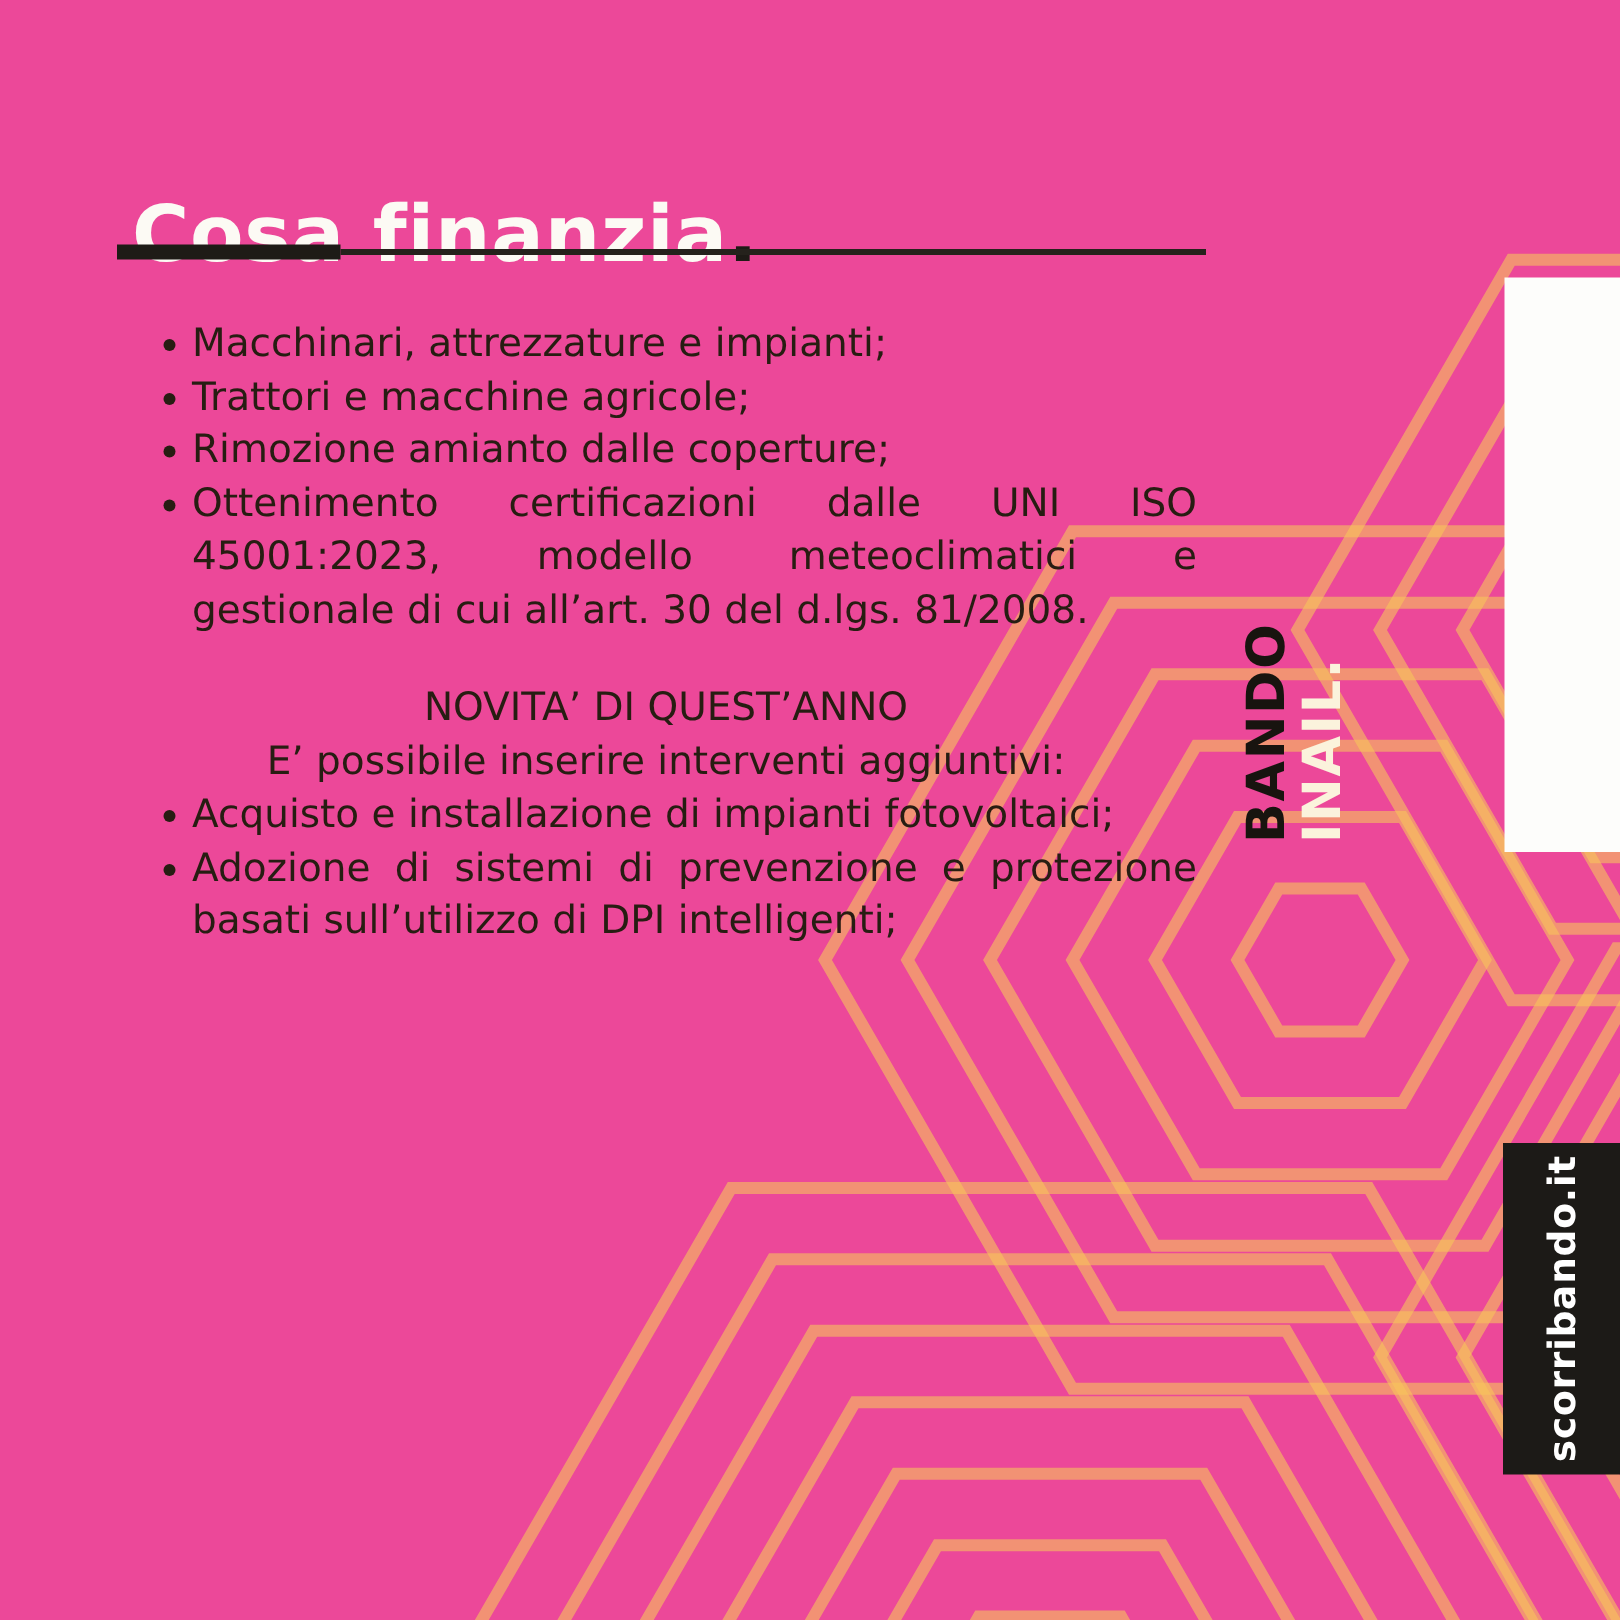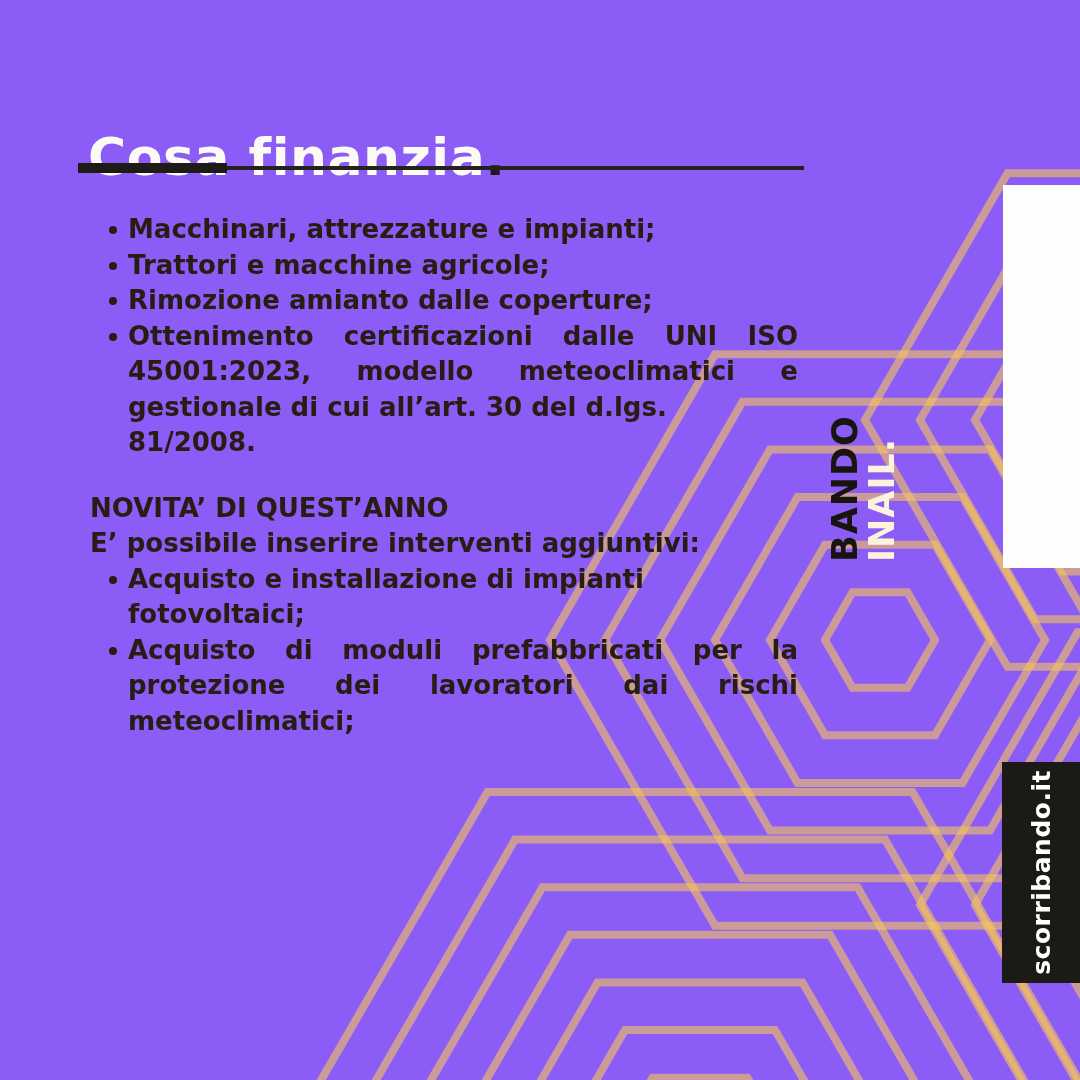--- a/index.html
+++ b/index.html
@@ -1,20 +1,20 @@
 <!DOCTYPE html>
 <html><head>
 <meta charset="utf-8">
 <style>
   html,body { margin:0; padding:0; background:#555; }
   .canvas {
     position:relative;
     width:1080px; height:1080px;
     margin:0 auto;
-    background:#8b5cf6;
+    background:#ec4899;
     overflow:hidden;
     font-family:"DejaVu Sans", sans-serif;
     color:#271d12;
   }
 
   
   #hex-pattern {
     position:absolute; left:0; top:0; width:1080px; height:1080px;
     pointer-events:none;
   }
@@ -39,32 +39,32 @@
     width:149px; height:10px; background:#1e1b16;
   }
   .rule-thin {
     position:absolute; left:227px; top:166px;
     width:577px; height:4px; background:#25221c;
   }
 
   
   .content {
     position:absolute; left:90px; top:212px; width:708px;
-    font-size:26px; line-height:35.5px;font-weight:bold;
+    font-size:26px; line-height:35.5px;
   }
   ul.blist { list-style:none; margin:0; padding:0 0 0 12px; }
   ul.blist li { position:relative; padding-left:26px; }
   ul.blist li::before {
     content:""; position:absolute; left:7px; top:14px;
     width:8px; height:8px; border-radius:50%; background:#271d12;
   }
   .tline.just { text-align:justify; text-align-last:justify; }
 
   .novita { margin-top:30px; }
-  .novita div { white-space:nowrap; }
+  .novita div { white-space:nowrap;text-align:center; }
 
   
   .panel-white {
     position:absolute; left:1003px; top:185px;
     width:77px; height:383px; background:#fdfdfb;
   }
   .side-label {
     position:absolute; left:903px; top:486px;
     width:146px; height:76px;
     transform:rotate(-90deg); transform-origin:0 100%;
@@ -140,23 +140,22 @@
     <div class="novita">
       <div>NOVITA’ DI QUEST’ANNO</div>
       <div>E’ possibile inserire interventi aggiuntivi:</div>
     </div>
 
     <ul class="blist">
         <li>
           <div class="tline">Acquisto e installazione di impianti fotovoltaici;</div>
         </li>
         <li>
-          <div class="tline just">Acquisto di moduli prefabbricati per la</div>
-          <div class="tline just">protezione dei lavoratori dai rischi</div>
-          <div class="tline">meteoclimatici;</div>
+          <div class="tline just">Adozione di sistemi di prevenzione e protezione</div>
+          <div class="tline">basati sull’utilizzo di DPI intelligenti;</div>
         </li>
       </ul>
   </div>
 
   <div class="panel-white"></div>
 
   <div class="side-label">
     <div class="l1">BANDO</div>
     <div class="l2">INAIL.</div>
   </div>

